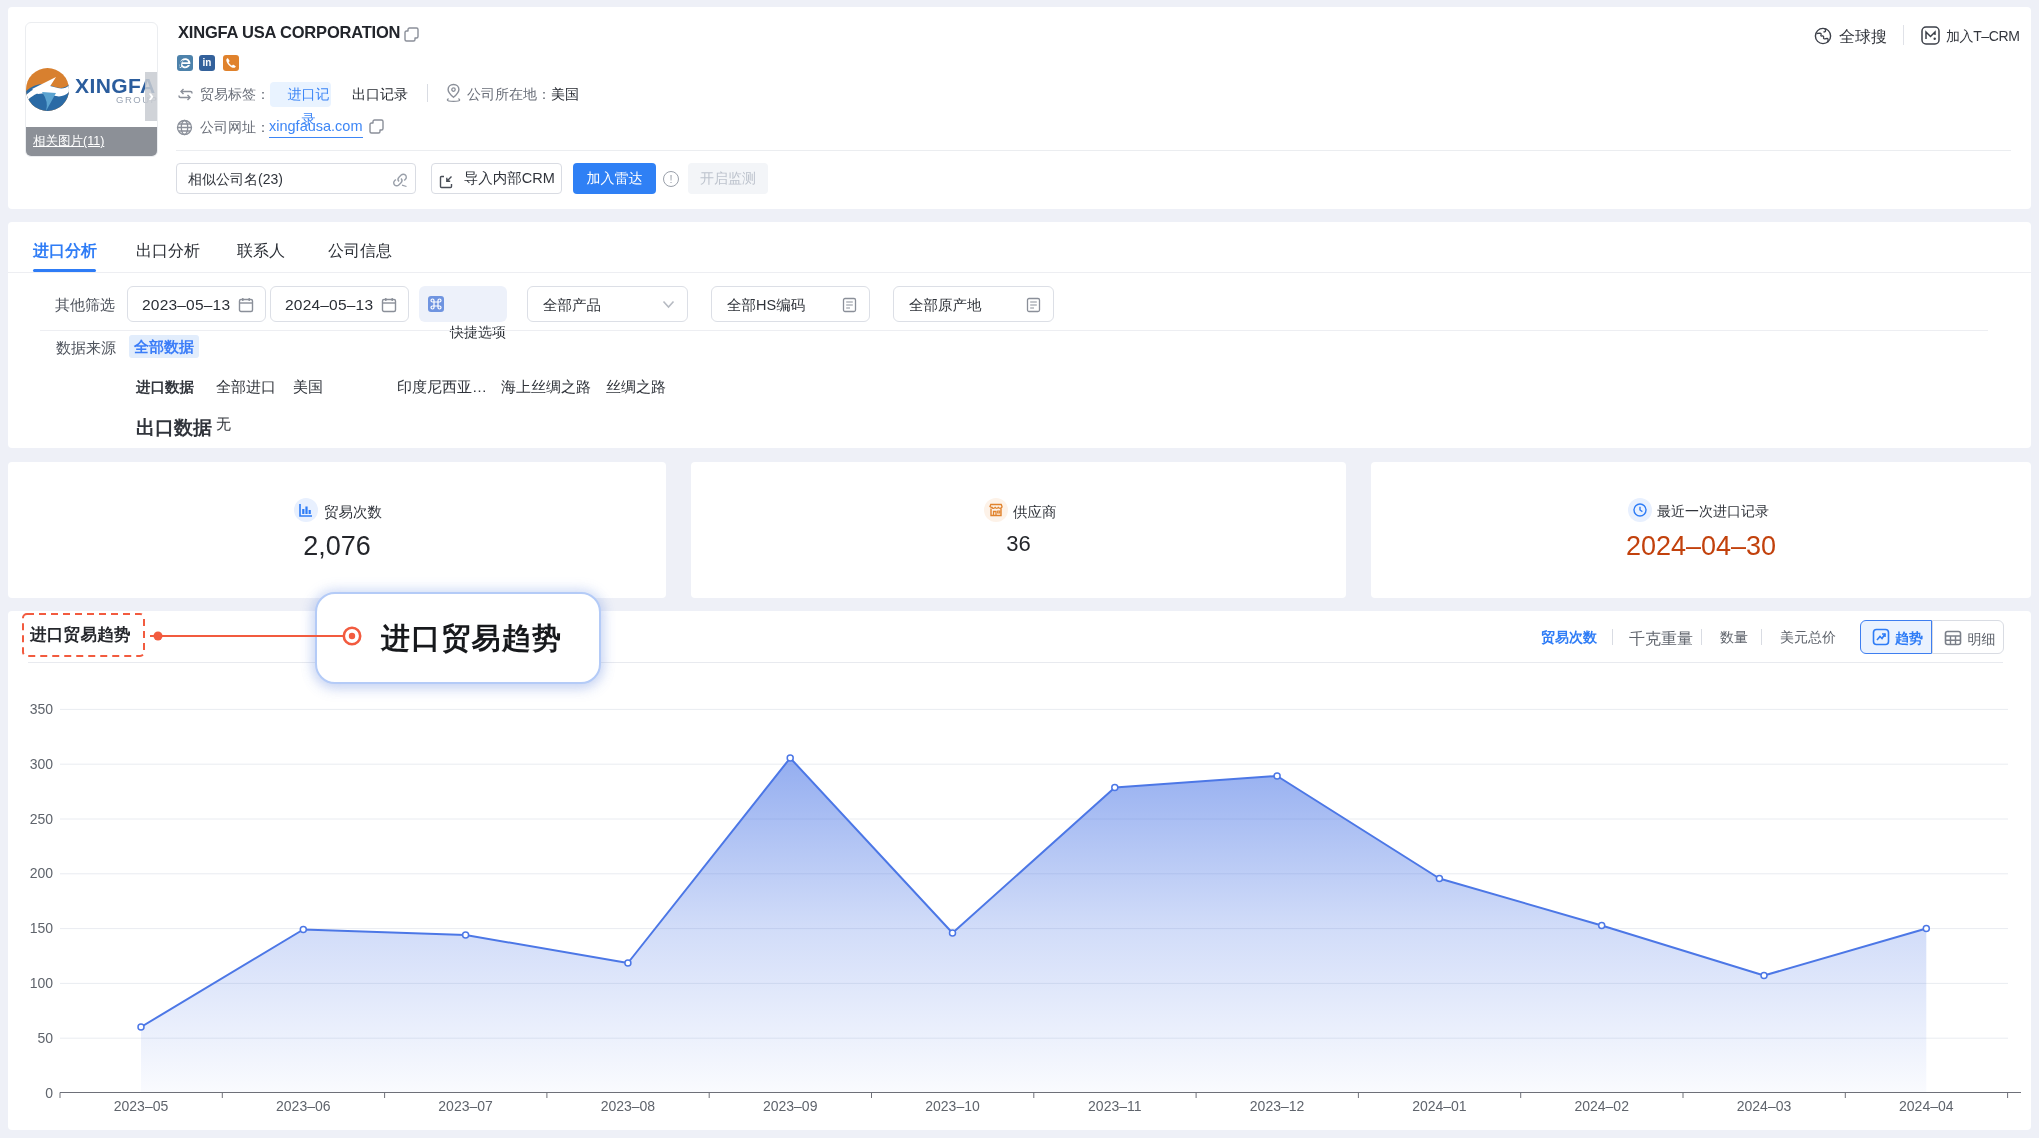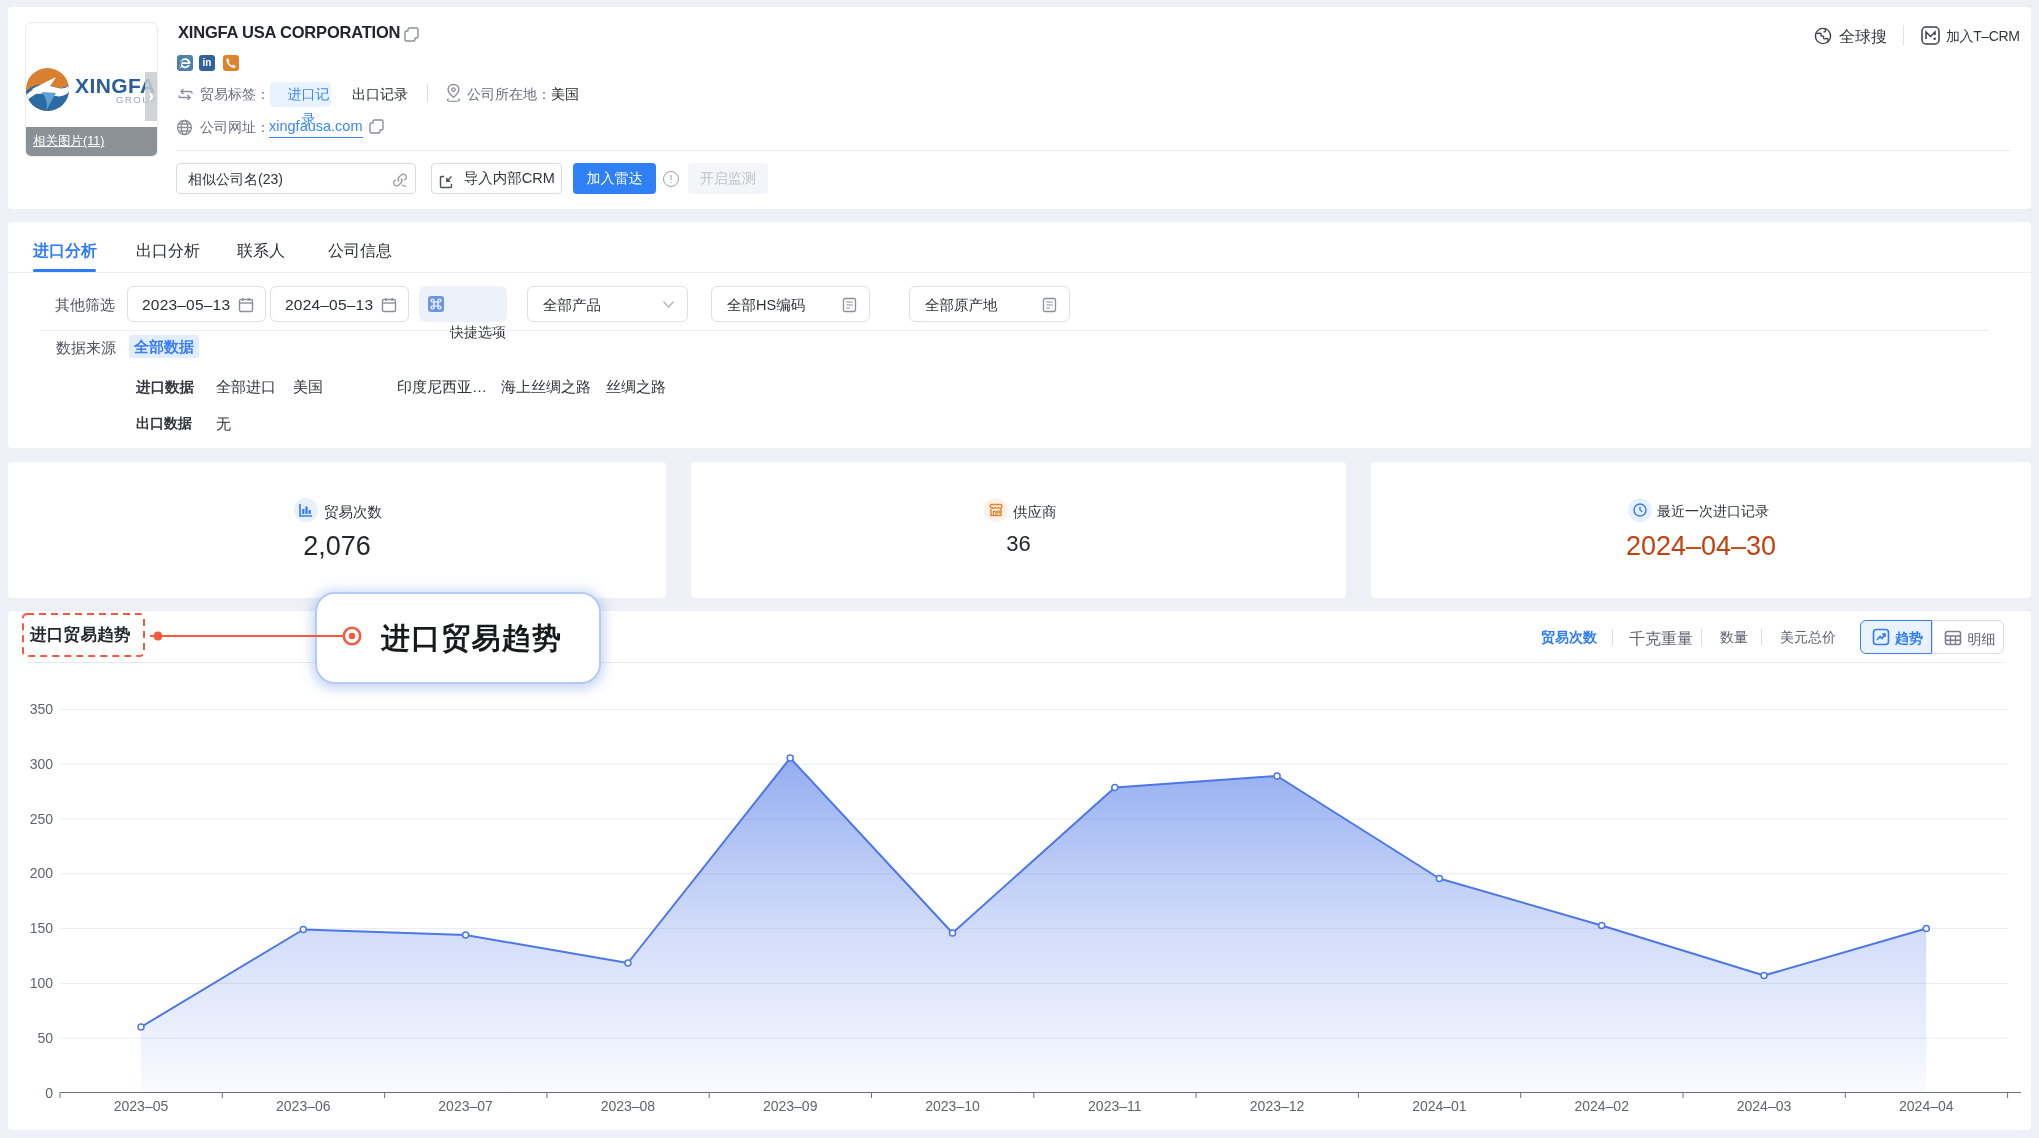--- a/index.html
+++ b/index.html
@@ -161,38 +161,38 @@
       <path d="M1.5 1.5 L6.5 7 L11.5 1.5" fill="none" stroke="#b6bac2" stroke-width="1.6"></path>
     </svg>
 </div>
 <div class="abs" style="left:711px; top:286px; width:159px; height:36px; border:1px solid #dcdfe6; border-radius:6px; background:#fff;">
   <div class="abs" style="left:15px; top:9px; font-size:14.5px; color:#30343b; line-height:18px;">全部HS编码</div>
   <svg class="abs" style="right:12px; top:10px;" width="15" height="16" viewBox="0 0 15 16">
       <rect x="1.5" y="1.5" width="12" height="13" rx="1.5" fill="none" stroke="#8a8f99" stroke-width="1.3"></rect>
       <path d="M4.2 5 L10.8 5 M4.2 8 L10.8 8 M4.2 11 L8 11" stroke="#8a8f99" stroke-width="1.2"></path>
     </svg>
 </div>
-<div class="abs" style="left:893px; top:286px; width:161px; height:36px; border:1px solid #dcdfe6; border-radius:6px; background:#fff;margin-left:16px;">
+<div class="abs" style="left:893px; top:286px; width:161px; height:36px; border:1px solid #dcdfe6; border-radius:6px; background:#fff;">
   <div class="abs" style="left:15px; top:9px; font-size:14.5px; color:#30343b; line-height:18px;">全部原产地</div>
   <svg class="abs" style="right:12px; top:10px;" width="15" height="16" viewBox="0 0 15 16">
       <rect x="1.5" y="1.5" width="12" height="13" rx="1.5" fill="none" stroke="#8a8f99" stroke-width="1.3"></rect>
       <path d="M4.2 5 L10.8 5 M4.2 8 L10.8 8 M4.2 11 L8 11" stroke="#8a8f99" stroke-width="1.2"></path>
     </svg>
 </div>
 <div class="abs" style="left:40px; top:330px; width:1948px; height:1px; background:#edeef2;"></div>
 
 <div class="abs" style="left:56px; top:339px; font-size:15px; color:#4e535c;">数据来源</div>
 <div class="abs" style="left:129px; top:335px; width:70px; height:23px; background:#e2edfc; border-radius:3px; color:#3b7df8; font-size:15px; font-weight:bold; text-align:center; line-height:23px;">全部数据</div>
 <div class="abs" style="left:136px; top:378px; font-size:14.5px; font-weight:bold; color:#30343b;">进口数据</div>
 <div class="abs" style="left:216px; top:378px; font-size:15px; color:#30343b;">全部进口</div>
 <div class="abs" style="left:293px; top:378px; font-size:15px; color:#30343b;">美国</div>
 <div class="abs" style="left:397px; top:378px; font-size:15px; color:#30343b;">印度尼西亚…</div>
 <div class="abs" style="left:501px; top:378px; font-size:15px; color:#30343b;">海上丝绸之路</div>
 <div class="abs" style="left:606px; top:378px; font-size:15px; color:#30343b;">丝绸之路</div>
-<div class="abs" style="left:136px; top:415px; font-size:14px; font-weight:bold; color:#30343b;font-family:Liberation Serif, serif;">出口数据</div>
+<div class="abs" style="left:136px; top:415px; font-size:19px; font-weight:bold; color:#30343b;font-family:Liberation Serif, serif;">出口数据</div>
 <div class="abs" style="left:216px; top:415px; font-size:15px; color:#30343b;">无</div>
 
 <div class="card" style="left:8px; top:462px; width:658px; height:136px;"></div>
 <div class="card" style="left:691px; top:462px; width:655px; height:136px;"></div>
 <div class="card" style="left:1371px; top:462px; width:660px; height:136px;"></div>
 
 <div class="abs" style="left:294px; top:498px; width:24px; height:24px; background:#e8f0fe; border-radius:50%;">
   <svg style="margin:5px;" width="14" height="14" viewBox="0 0 14 14">
       <path d="M1 1 L1 13 L13 13" stroke="#2e7cf6" stroke-width="1.6" fill="none"></path>
       <rect x="3.2" y="6" width="2.2" height="5" fill="#2e7cf6"></rect>

